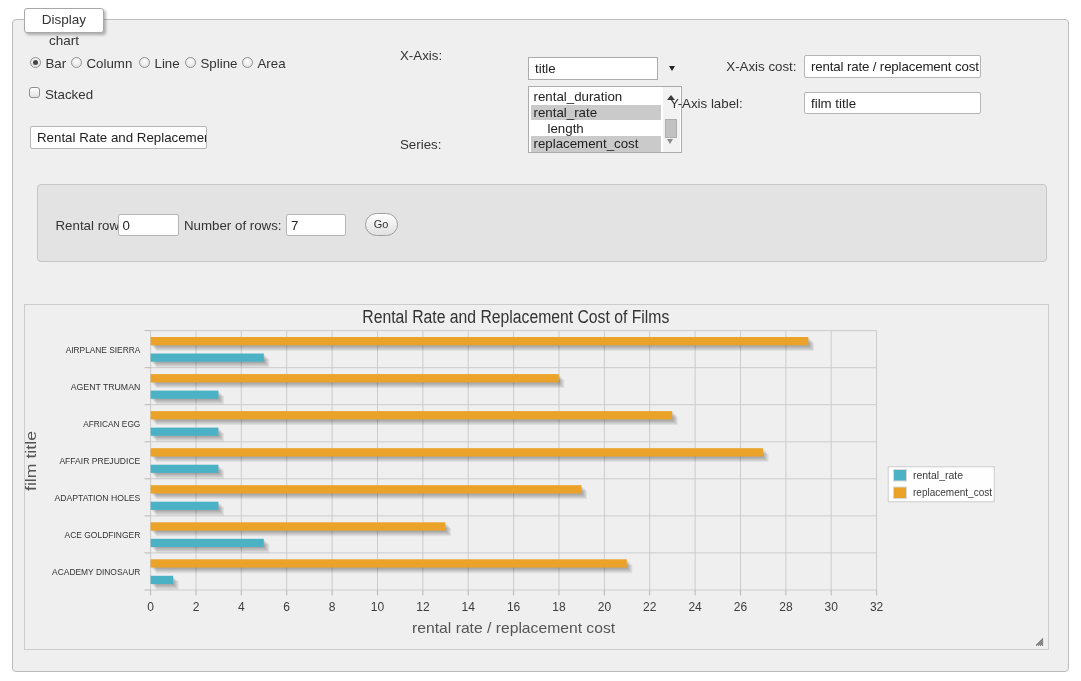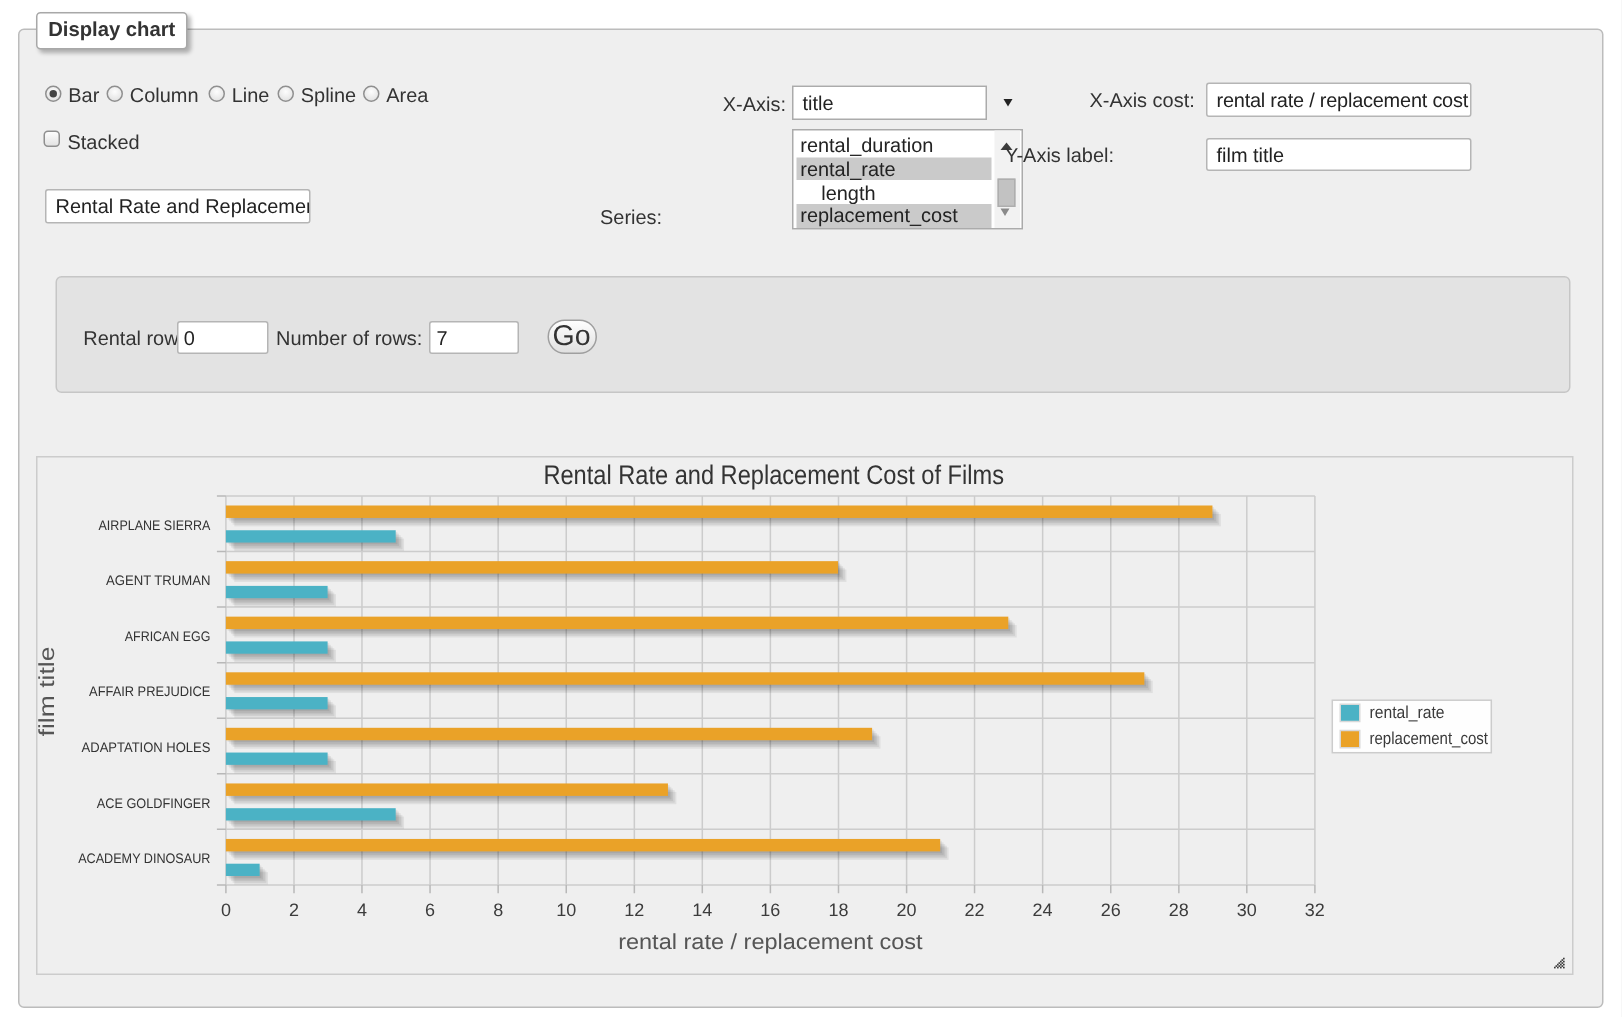--- a/index.html
+++ b/index.html
@@ -2,39 +2,39 @@
 <html><head><meta charset="utf-8"><title>Display chart</title><style>
 *{box-sizing:border-box;margin:0;padding:0}
 body{margin:0;background:#fff;font-family:"Liberation Sans",sans-serif;color:#333;width:1081px;height:681px;position:relative;overflow:hidden}
 .abs{position:absolute}
 .lbl{font-size:13.3px;color:#333;white-space:nowrap}
 .inp{position:absolute;background:#fff;border:1px solid #b5b5b5;border-radius:2px;font-size:13.3px;color:#222;line-height:21px;padding-left:6px;white-space:nowrap;overflow:hidden}
 .radio{position:absolute;width:11px;height:11px;border:1px solid #8f8f8f;border-radius:50%;background:radial-gradient(circle at 50% 35%,#fdfdfd,#ddd)}
 .radio.on:after{content:"";position:absolute;left:2px;top:2px;width:5px;height:5px;border-radius:50%;background:#444}
 </style></head><body>
 <div class="abs" style="left:12px;top:19px;width:1057px;height:653px;background:#efefef;border:1px solid #bcbcbc;border-radius:4px"></div>
-<div class="abs" style="left:24px;top:8px;width:101px;height:25px;background:#fff;border:1px solid #a8a8a8;border-radius:3px;box-shadow:2px 2px 3px rgba(0,0,0,0.28);font-size:13.5px;font-weight:bold;color:#333;line-height:21px;text-align:center">Display chart</div>
+<div class="abs" style="left:24px;top:8px;width:80px;height:25px;background:#fff;border:1px solid #a8a8a8;border-radius:3px;box-shadow:2px 2px 3px rgba(0,0,0,0.28);font-size:13.5px;font-weight:normal;color:#333;line-height:21px;text-align:center">Display chart</div>
 
 <div class="radio on" style="left:30px;top:57px"></div>
 <div class="abs lbl" style="left:45.5px;top:56px">Bar</div>
 <div class="radio" style="left:71px;top:57px"></div>
 <div class="abs lbl" style="left:86.5px;top:56px">Column</div>
 <div class="radio" style="left:139px;top:57px"></div>
 <div class="abs lbl" style="left:154.5px;top:56px">Line</div>
 <div class="radio" style="left:185px;top:57px"></div>
 <div class="abs lbl" style="left:200.5px;top:56px">Spline</div>
 <div class="radio" style="left:242px;top:57px"></div>
 <div class="abs lbl" style="left:257.5px;top:56px">Area</div>
 
 <div class="abs" style="left:29px;top:87px;width:11px;height:11px;border:1px solid #8f8f8f;border-radius:3px;background:linear-gradient(#fdfdfd,#e3e3e3)"></div>
 <div class="abs lbl" style="left:45px;top:86.5px">Stacked</div>
 
 <div class="inp" style="left:30px;top:126px;width:177px;height:23px">Rental Rate and Replacement Cost of Films</div>
 
-<div class="abs lbl" style="left:400px;top:62px;width:124px;text-align:right">X-Axis:</div>
+<div class="abs lbl" style="left:400px;top:48px;width:124px;text-align:left">X-Axis:</div>
 <div class="inp" style="left:528px;top:57px;width:130px;height:23px;border-radius:0;border-color:#ababab">title</div>
 <div class="abs" style="left:669px;top:65.5px;width:0;height:0;border-left:3.6px solid transparent;border-right:3.6px solid transparent;border-top:5.5px solid #222"></div>
 
 <div class="abs lbl" style="left:400px;top:137px;width:125.5px;text-align:left">Series:</div>
 <div class="abs" style="left:527.5px;top:85.5px;width:154px;height:67.5px;background:#fff;border:1px solid #ababab;font-size:13.3px;color:#222">
 <div style="position:absolute;left:2px;top:2.8px;right:20px;height:15.6px;line-height:15.8px;padding-left:3px;white-space:nowrap;overflow:hidden">rental_duration</div>
 <div style="position:absolute;left:2px;top:18.4px;right:20px;height:15.6px;line-height:15.8px;padding-left:3px;background:#cacaca;white-space:nowrap;overflow:hidden">rental_rate</div>
 <div style="position:absolute;left:2px;top:34.0px;right:20px;height:15.6px;line-height:15.8px;padding-left:17px;white-space:nowrap;overflow:hidden">length</div>
 <div style="position:absolute;left:2px;top:49.6px;right:20px;height:15.6px;line-height:15.8px;padding-left:3px;background:#cacaca;white-space:nowrap;overflow:hidden">replacement_cost</div>
 <div style="position:absolute;right:1px;top:0.5px;width:17px;height:64.5px;background:#f2f2f2">
@@ -47,21 +47,21 @@
 <div class="abs lbl" style="left:670px;top:58.7px;width:126.5px;text-align:right">X-Axis cost:</div>
 <div class="inp" style="left:804px;top:55px;width:177px;height:23px;letter-spacing:-0.15px">rental rate / replacement cost</div>
 <div class="abs lbl" style="left:670px;top:96px;width:126.5px;">Y-Axis label:</div>
 <div class="inp" style="left:804px;top:91.5px;width:177px;height:22.5px">film title</div>
 
 <div class="abs" style="left:37px;top:184px;width:1010px;height:78px;background:#e3e3e3;border:1px solid #c6c6c6;border-radius:4px"></div>
 <div class="abs lbl" style="left:55.5px;top:217.5px">Rental row:</div>
 <div class="inp" style="left:117.5px;top:213.5px;width:61px;height:22px;padding-left:4px">0</div>
 <div class="abs lbl" style="left:184px;top:217.5px">Number of rows:</div>
 <div class="inp" style="left:286px;top:213.5px;width:60px;height:22px;padding-left:4px">7</div>
-<div class="abs" style="left:364.5px;top:213px;width:33px;height:22.5px;border:1px solid #9f9f9f;border-radius:11.5px;background:linear-gradient(#fefefe,#e0e0e0);font-size:19px;color:#333;text-align:center;line-height:21px">Go</div>
+<div class="abs" style="left:364.5px;top:213px;width:33px;height:22.5px;border:1px solid #9f9f9f;border-radius:11.5px;background:linear-gradient(#fefefe,#e0e0e0);font-size:11px;color:#333;text-align:center;line-height:21px">Go</div>
 
 <div class="abs" style="left:24px;top:304px;width:1025px;height:346px;background:#efefef;border:1px solid #ccc">
 <svg width="1023" height="344" viewBox="0 0 1023 344" style="position:absolute;left:0;top:0">
 <defs>
         <filter id="bsh" x="-20%" y="-60%" width="140%" height="260%">
           <feDropShadow dx="3.2" dy="3.2" stdDeviation="1.8" flood-color="#000" flood-opacity="0.42"></feDropShadow>
         </filter>
       </defs>
 <line x1="125.6" y1="25.6" x2="125.6" y2="285.0" stroke="#cccccc" stroke-width="1"></line>
 <line x1="171.0" y1="25.6" x2="171.0" y2="285.0" stroke="#cccccc" stroke-width="1"></line>

